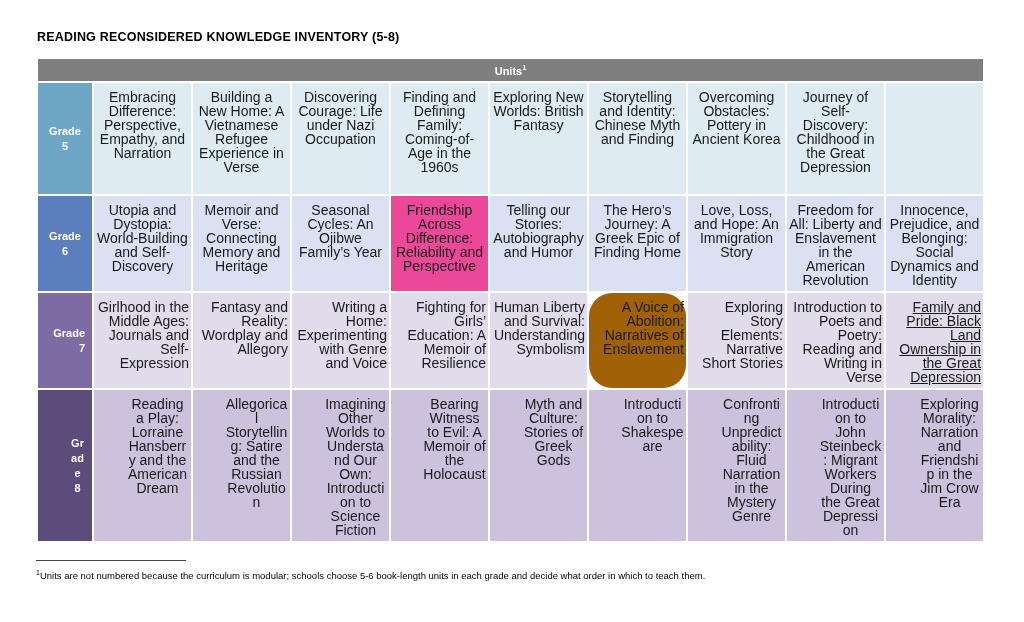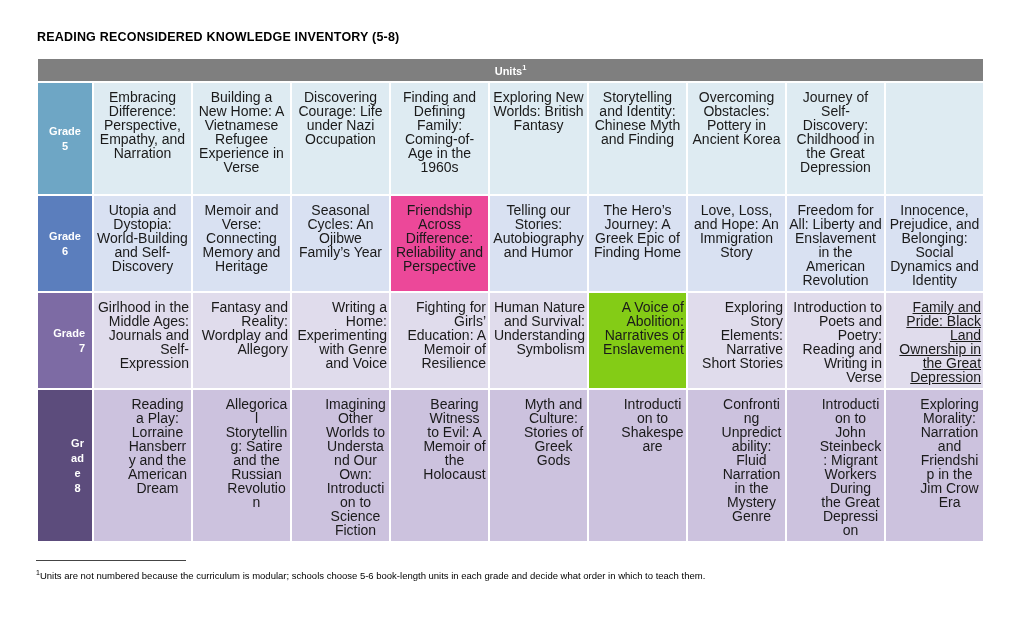--- a/index.html
+++ b/index.html
@@ -69,22 +69,22 @@
           <td class="unit-cell" style="background: rgb(217, 225, 242);">Love, Loss, and Hope: An Immigration Story</td>
           <td class="unit-cell" style="background: rgb(217, 225, 242);">Freedom for All: Liberty and Enslavement in the American Revolution</td>
           <td class="unit-cell" style="background: rgb(217, 225, 242);">Innocence, Prejudice, and Belonging: Social Dynamics and Identity</td>
         </tr>
         <tr class="grade-row row-2">
           <th class="grade-label" style="background: rgb(125, 107, 164);">Grade 7</th>
           <td class="unit-cell" style="background: rgb(224, 220, 236);">Girlhood in the Middle Ages: Journals and Self-Expression</td>
           <td class="unit-cell" style="background: rgb(224, 220, 236);">Fantasy and Reality: Wordplay and Allegory</td>
           <td class="unit-cell" style="background: rgb(224, 220, 236);">Writing a Home: Experimenting with Genre and Voice</td>
           <td class="unit-cell" style="background: rgb(224, 220, 236);">Fighting for Girls’ Education: A Memoir of Resilience</td>
-          <td class="unit-cell" style="background: rgb(224, 220, 236);">Human Nature and Survival: Understanding Symbolism</td>
-          <td class="unit-cell" style="background: #84cc16;">A Voice of Abolition: Narratives of Enslavement</td>
+          <td class="unit-cell" style="background: rgb(224, 220, 236);">Human Liberty and Survival: Understanding Symbolism</td>
+          <td class="unit-cell" style="background: #a16207; border-radius: 23px;">A Voice of Abolition: Narratives of Enslavement</td>
           <td class="unit-cell" style="background: rgb(224, 220, 236);">Exploring Story Elements: Narrative Short Stories</td>
           <td class="unit-cell" style="background: rgb(224, 220, 236);">Introduction to Poets and Poetry: Reading and Writing in Verse</td>
           <td class="unit-cell" style="background: rgb(224, 220, 236); text-decoration: underline;">Family and Pride: Black Land Ownership in the Great Depression</td>
         </tr>
         <tr class="grade-row row-3">
           <th class="grade-label" style="background: rgb(92, 76, 124);">Grade 8</th>
           <td class="unit-cell" style="background: rgb(204, 194, 222);">Reading a Play: Lorraine Hansberry and the American Dream</td>
           <td class="unit-cell" style="background: rgb(204, 194, 222);">Allegorical Storytelling: Satire and the Russian Revolution</td>
           <td class="unit-cell" style="background: rgb(204, 194, 222);">Imagining Other Worlds to Understand Our Own: Introduction to Science Fiction</td>
           <td class="unit-cell" style="background: rgb(204, 194, 222);">Bearing Witness to Evil: A Memoir of the Holocaust</td>

